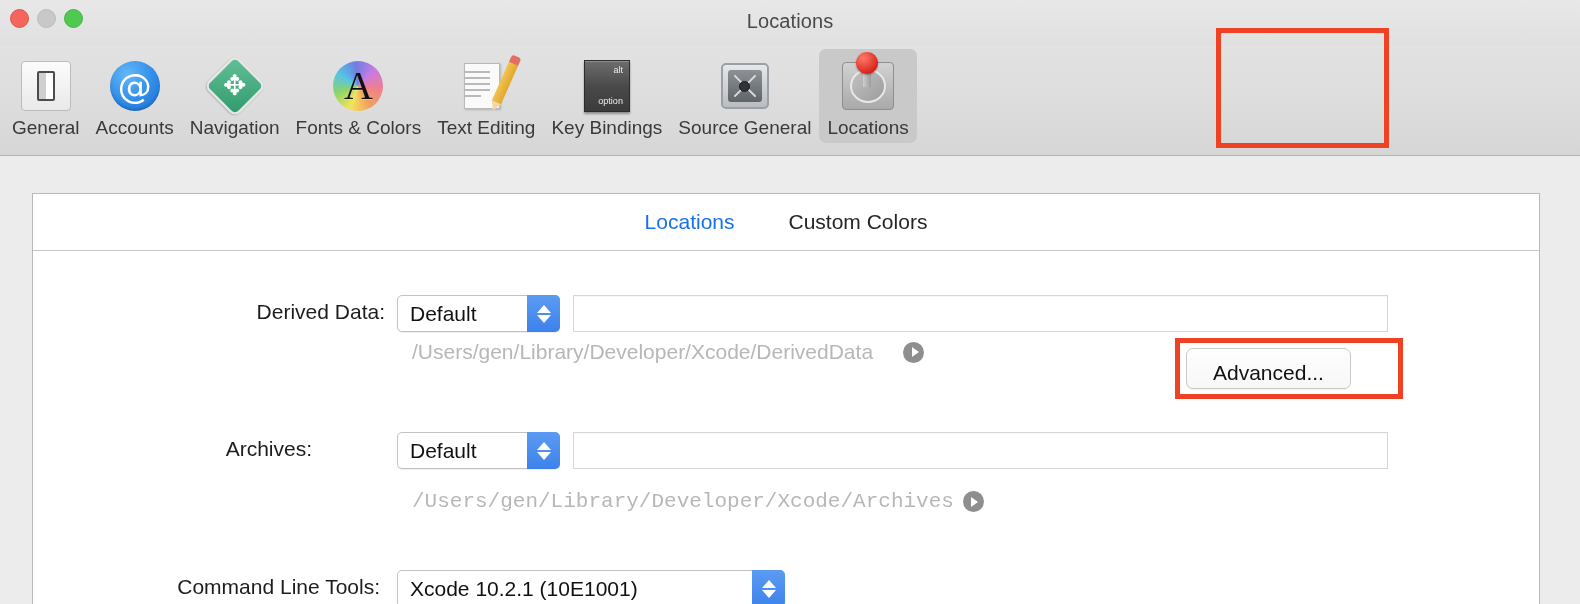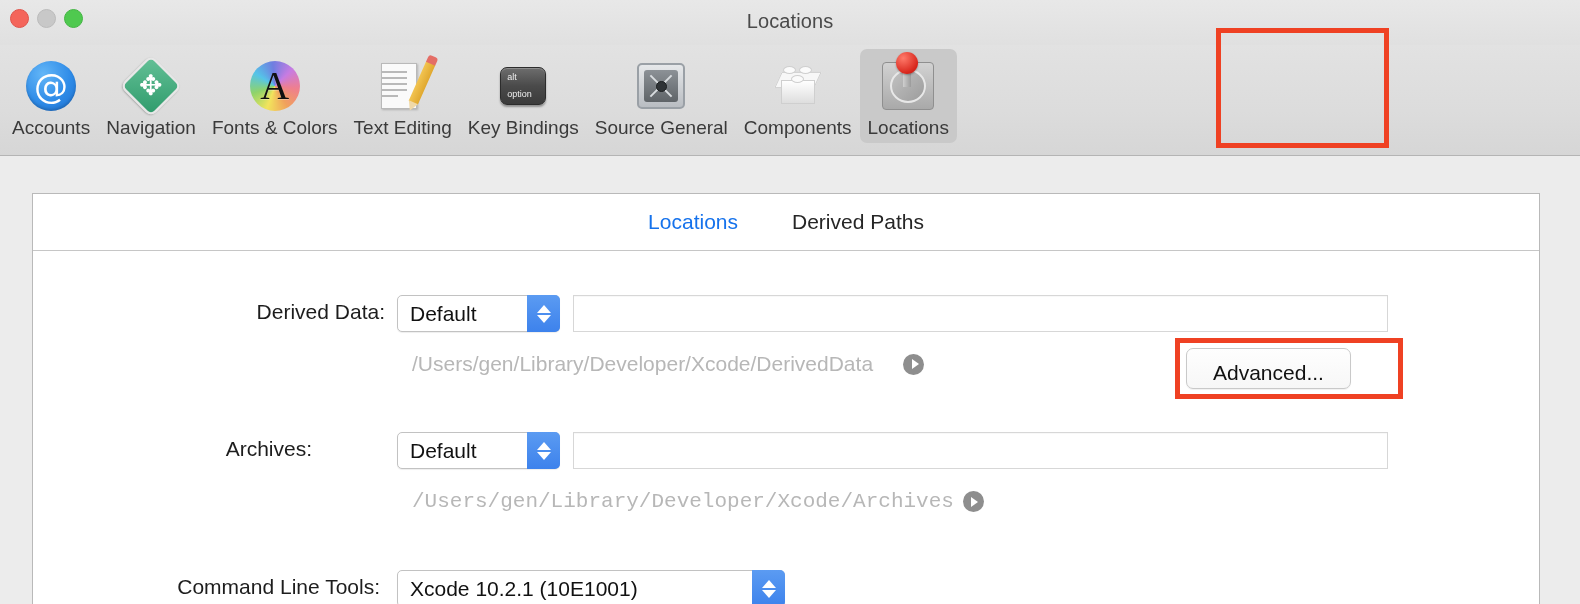--- a/index.html
+++ b/index.html
@@ -113,21 +113,21 @@
     border:1px solid #c9c9c9; border-radius:7px;
     font-size:21px; color:#111;
     box-shadow:0 1px 1px rgba(0,0,0,.06);
     font-family:"Liberation Sans", sans-serif;
   }
 
   
   #row-derived-label{ position:absolute; left:120px; top:300px; width:265px; }
   #row-derived-popup{ position:absolute; left:397px; top:295px; width:163px; }
   #row-derived-field{ position:absolute; left:573px; top:295px; width:815px; }
-  #row-derived-path { position:absolute; left:412px; top:352px;gap:30px; }
+  #row-derived-path { position:absolute; left:412px; top:340px;gap:30px; }
   #row-advanced     { position:absolute; left:1186px; top:348px; }
 
   #row-archives-label{ position:absolute; left:120px; top:437px; width:192px; }
   #row-archives-popup{ position:absolute; left:397px; top:432px; width:163px; }
   #row-archives-field{ position:absolute; left:573px; top:432px; width:815px; }
   #row-archives-path { position:absolute; left:412px; top:490px;font-family:Liberation Mono, monospace; }
 
   #row-clt-label{ position:absolute; left:120px; top:575px; width:260px; }
   #row-clt-popup{ position:absolute; left:397px; top:570px; width:388px; }
 
@@ -185,27 +185,28 @@
   .doc-pencil .pen:before{
     content:"";position:absolute;top:-7px;left:0;width:10px;height:8px;
     background:#e46e66;border-radius:3px 3px 0 0;
   }
   .doc-pencil .pen:after{
     content:"";position:absolute;bottom:-8px;left:0;
     border-left:5px solid transparent;border-right:5px solid transparent;
     border-top:9px solid #f0d9a8;
   }
   .keycap{
-    width:46px;height:38px;border-radius:7px;
+    width:46px;height:52px;border-radius:0;
     background:linear-gradient(to bottom,#6d6d6d 0%,#4a4a4a 50%,#3b3b3b 100%);
     border:1px solid #2c2c2c;
     box-shadow:0 2px 2px rgba(0,0,0,.35), inset 0 1px 0 rgba(255,255,255,.22);
     color:#eee;font-size:9px;line-height:1;
     display:flex;flex-direction:column;justify-content:space-between;
     padding:5px 6px;
+    text-align:right;
   }
   .safe{
     width:48px;height:46px;border-radius:5px;
     background:linear-gradient(to bottom,#e6e8ea,#b9bdc2);
     border:2px solid #9aa0a6; position:relative;
     display:flex;align-items:center;justify-content:center;
   }
   .safe .door{
     width:34px;height:32px;border-radius:3px;
     background:linear-gradient(to bottom,#8c9196,#5f6468);
@@ -267,20 +268,28 @@
   <div class="lights">
     <div class="light red"></div>
     <div class="light yellow"></div>
     <div class="light green"></div>
   </div>
   <div class="win-title">Locations</div>
 </div>
 
 <div class="toolbar">
 
+  <div class="tb-item">
+    <div class="tb-icon">
+      <div class="switch-frame">
+          <div class="switch-inner"></div>
+        </div>
+    </div>
+    <div class="tb-label">General</div>
+  </div>
 
   <div class="tb-item">
     <div class="tb-icon">
       <div class="at-circle">@</div>
     </div>
     <div class="tb-label">Accounts</div>
   </div>
 
 
   <div class="tb-item">
@@ -332,50 +341,38 @@
         <div class="door">
           <div class="spoke" style="transform:rotate(45deg)"></div>
           <div class="spoke" style="transform:rotate(-45deg)"></div>
           <div class="knob"></div>
         </div>
       </div>
     </div>
     <div class="tb-label">Source General</div>
   </div>
 
-  <div class="tb-item">
-    <div class="tb-icon">
-      <div class="brick">
-        <div class="top"></div>
-        <div class="body"></div>
-        <div class="stud" style="left:10px;top:4px"></div>
-        <div class="stud" style="left:26px;top:4px"></div>
-        <div class="stud" style="left:18px;top:13px"></div>
-      </div>
-    </div>
-    <div class="tb-label">Components</div>
-  </div>
 
   <div class="tb-item selected">
     <div class="tb-icon">
       <div class="hdd">
         <div class="platter"></div>
         <div class="pin"></div>
         <div class="pinhead"></div>
       </div>
     </div>
     <div class="tb-label">Locations</div>
   </div>
 
 </div>
 
 <div class="panel">
   <div class="tabstrip">
     <div class="tab active">Locations</div>
-    <div class="tab">Derived Paths</div>
+    <div class="tab">Custom Colors</div>
   </div>
 </div>
 
 <div id="row-derived-label" class="flabel">Derived Data:</div>
 
 <div id="row-derived-popup" class="popup">
   <span>Default</span>
   <span class="stepper">
     <i class="chev up"></i>
       <i class="chev down"></i>

